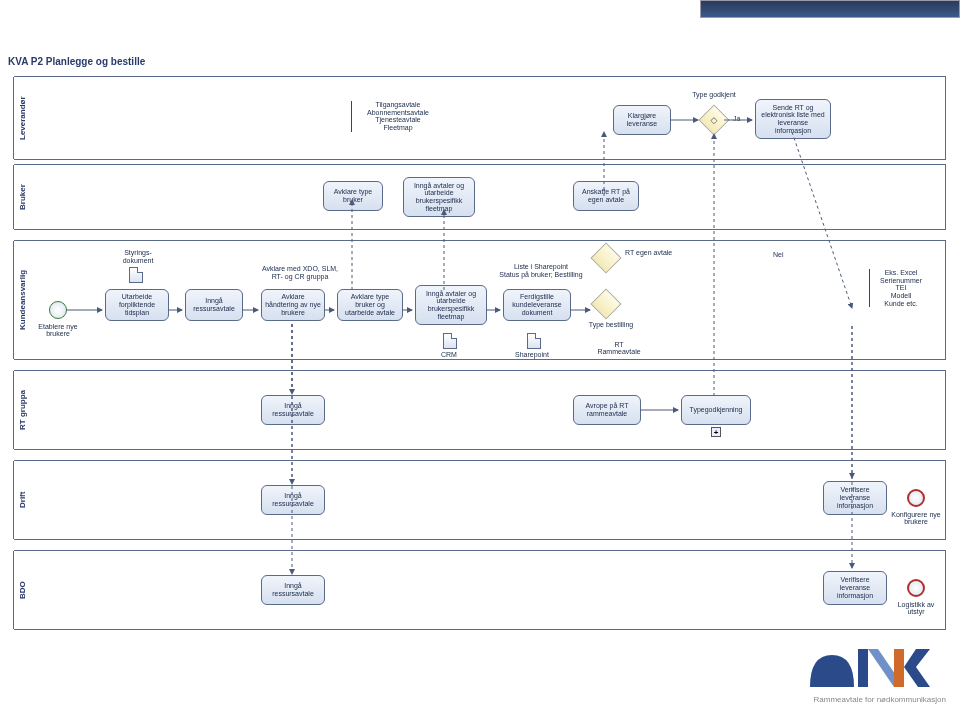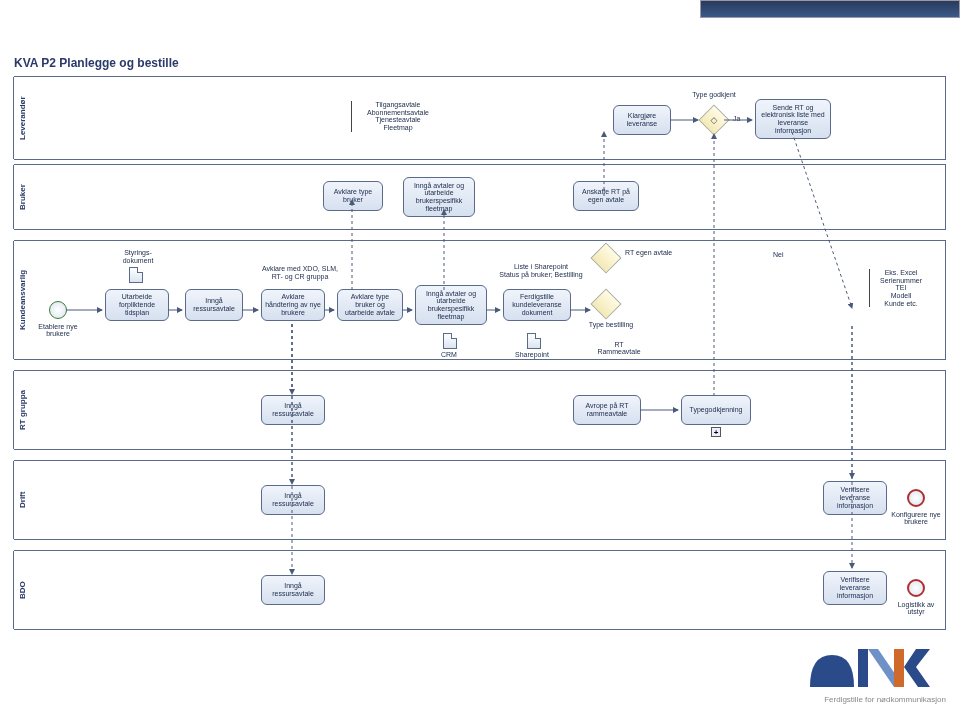--- a/index.html
+++ b/index.html
@@ -14,23 +14,23 @@
   }
   .topbar {
     position: absolute;
     top: 0; right: 0;
     width: 260px; height: 18px;
     background: linear-gradient(#2a3a5a,#3a5a8a);
     border: 1px solid #99a;
   }
   .title {
     position: absolute;
-    top: 56px; left: 14px;
+    top: 56px; left: 8px;
     font-weight: bold;
-    font-size: 12px;
+    font-size: 10px;
     color: #2a3a6a;
   }
   .pool {
     position: absolute;
     left: 14px; right: 14px;
     border: 1px solid #5a6a8a;
     background: #fff;
   }
   .pool.lev { top: 76px; height: 84px; }
   .pool.bru { top: 164px; height: 66px; }
@@ -290,14 +290,14 @@
 <div class="logo">
   <div class="logo-mark">
     <svg width="140" height="46" viewBox="0 0 140 46">
       <path d="M4 40 Q4 8 26 8 Q48 8 48 40 Z" fill="#2a4a8a"></path>
       <rect x="52" y="2" width="10" height="38" fill="#2a4a8a"></rect>
       <path d="M62 2 L88 40 L98 40 L72 2 Z" fill="#7090c8"></path>
       <rect x="88" y="2" width="10" height="38" fill="#d06a2a"></rect>
       <path d="M110 2 L98 20 L112 40 L124 40 L110 20 L124 2 Z" fill="#2a4a8a"></path>
     </svg>
   </div>
-  <div class="logo-text">Ferdigstille for nødkommunikasjon</div>
+  <div class="logo-text">Rammeavtale for nødkommunikasjon</div>
 </div>
 
 </body></html>

